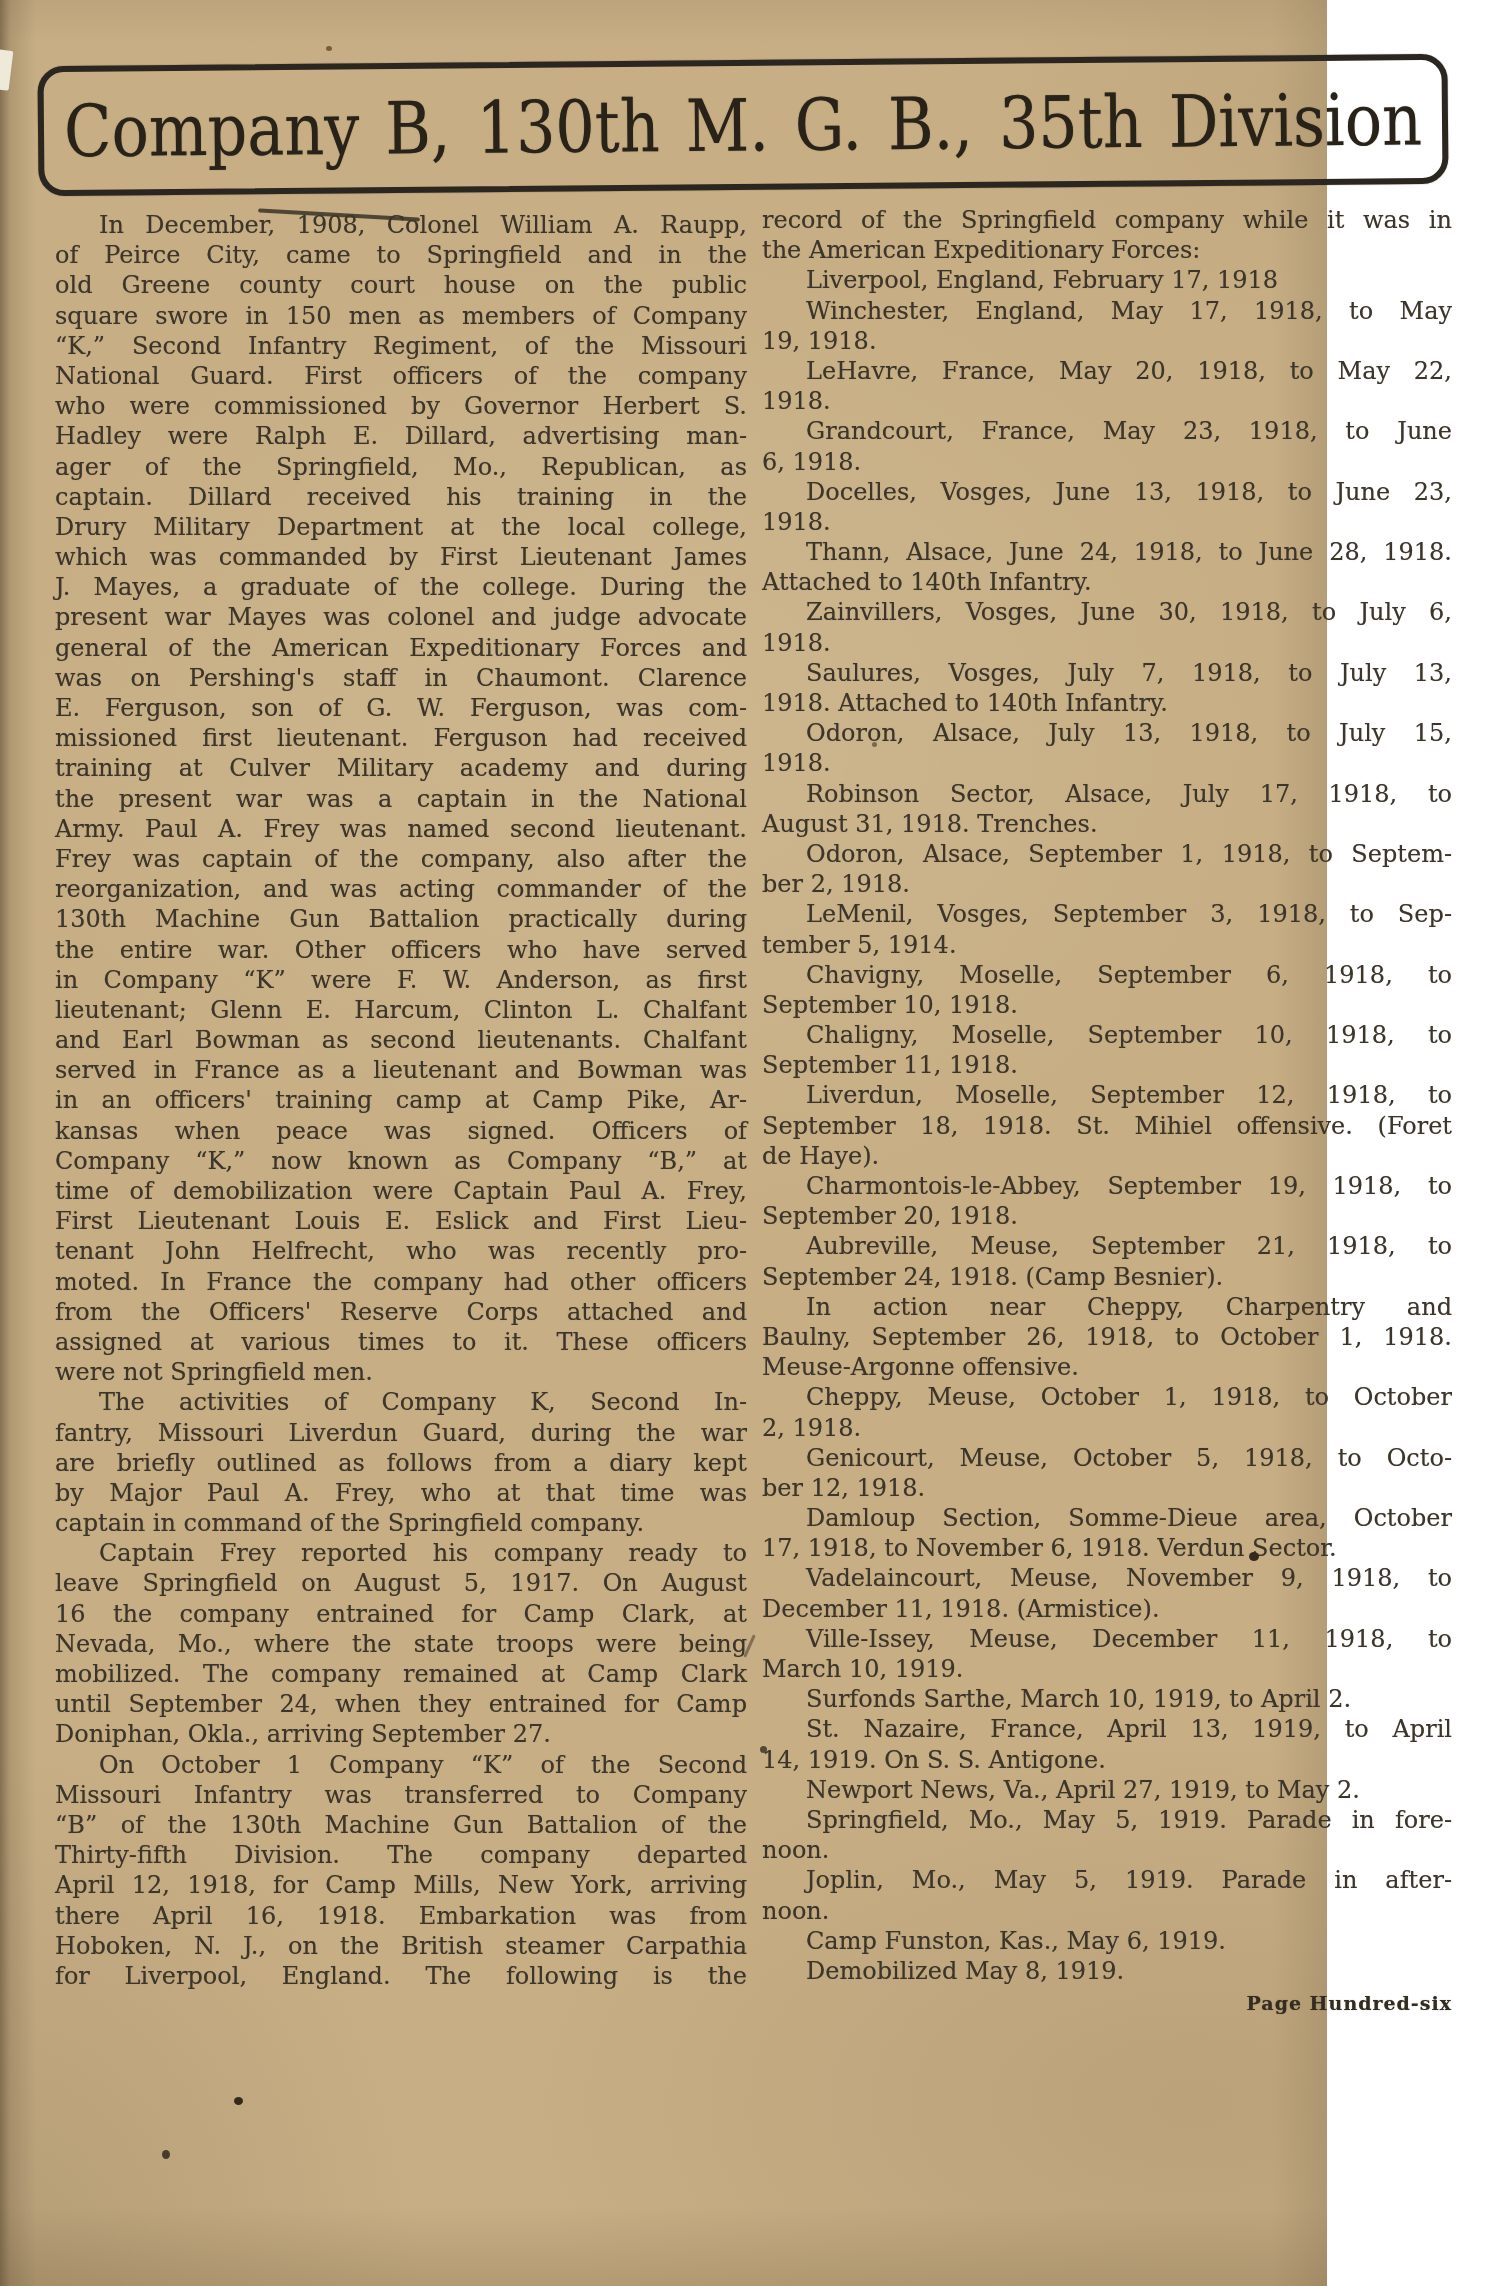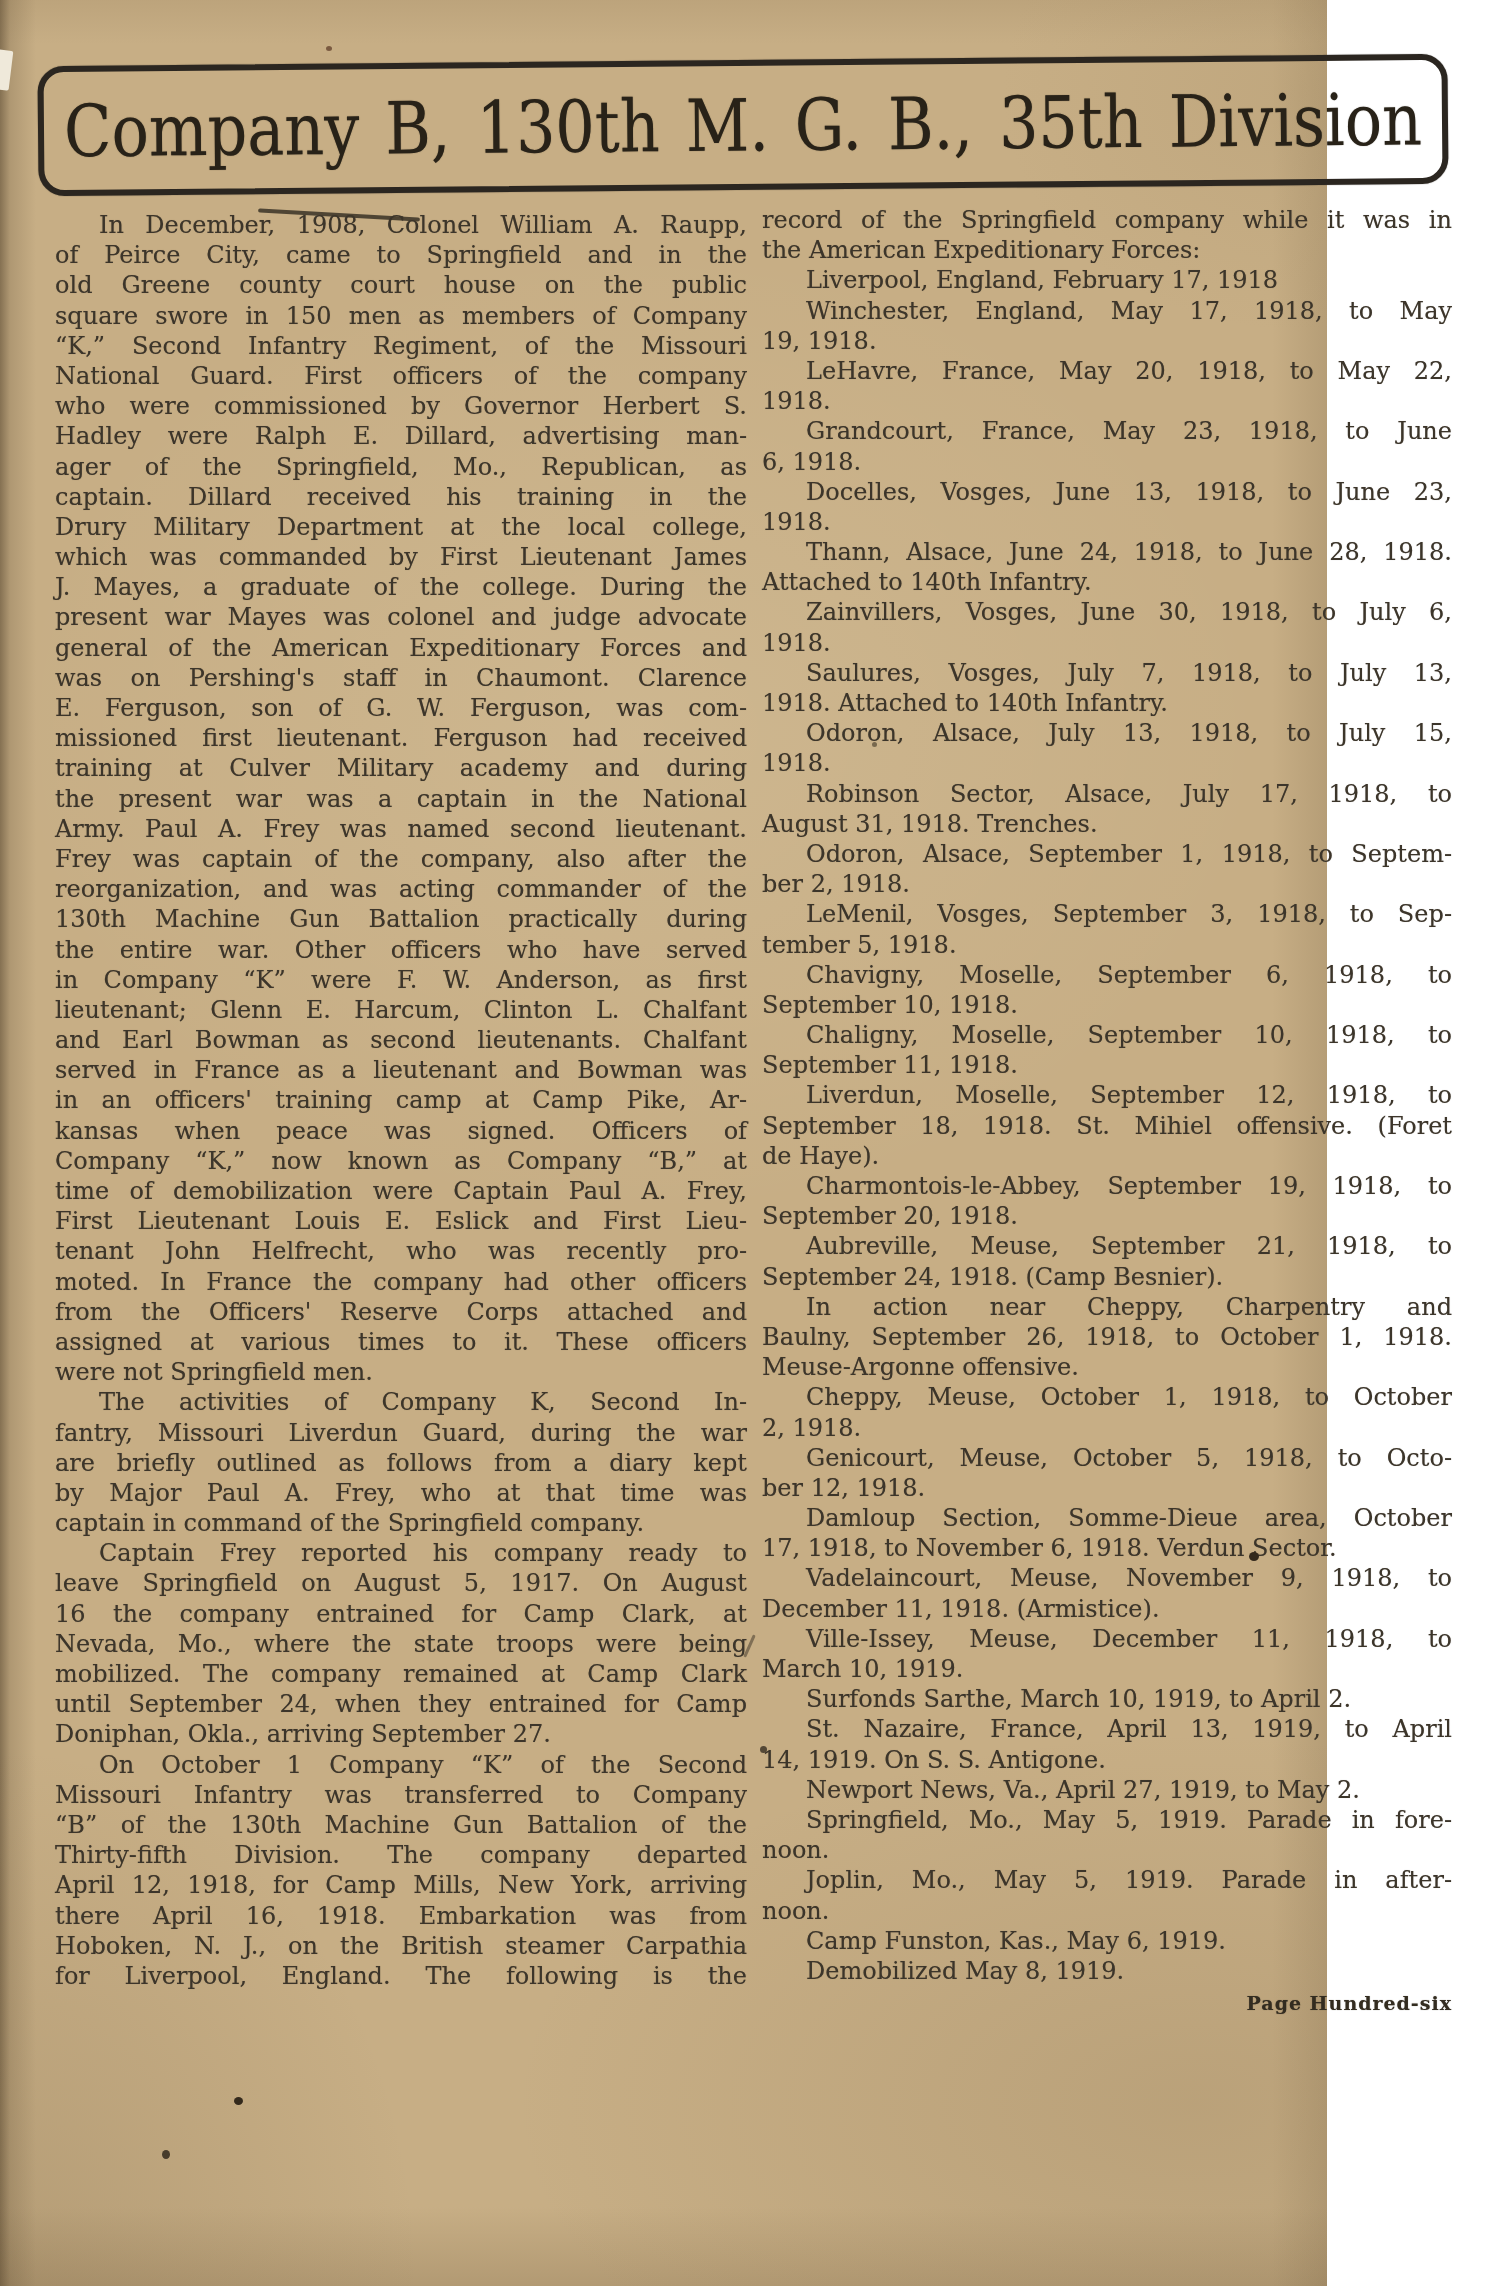--- a/index.html
+++ b/index.html
@@ -183,21 +183,21 @@
       <div class="line">1918.</div>
       <div class="line ind jl">Saulures, Vosges, July 7, 1918, to July 13,</div>
       <div class="line">1918. Attached to 140th Infantry.</div>
       <div class="line ind jl">Odoron, Alsace, July 13, 1918, to July 15,</div>
       <div class="line">1918.</div>
       <div class="line ind jl">Robinson Sector, Alsace, July 17, 1918, to</div>
       <div class="line">August 31, 1918. Trenches.</div>
       <div class="line ind jl">Odoron, Alsace, September 1, 1918, to Septem-</div>
       <div class="line">ber 2, 1918.</div>
       <div class="line ind jl">LeMenil, Vosges, September 3, 1918, to Sep-</div>
-      <div class="line">tember 5, 1918.</div>
+      <div class="line">tember 5, 1914.</div>
       <div class="line ind jl">Chavigny, Moselle, September 6, 1918, to</div>
       <div class="line">September 10, 1918.</div>
       <div class="line ind jl">Chaligny, Moselle, September 10, 1918, to</div>
       <div class="line">September 11, 1918.</div>
       <div class="line ind jl">Liverdun, Moselle, September 12, 1918, to</div>
       <div class="line jl">September 18, 1918. St. Mihiel offensive. (Foret</div>
       <div class="line">de Haye).</div>
       <div class="line ind jl">Charmontois-le-Abbey, September 19, 1918, to</div>
       <div class="line">September 20, 1918.</div>
       <div class="line ind jl">Aubreville, Meuse, September 21, 1918, to</div>

